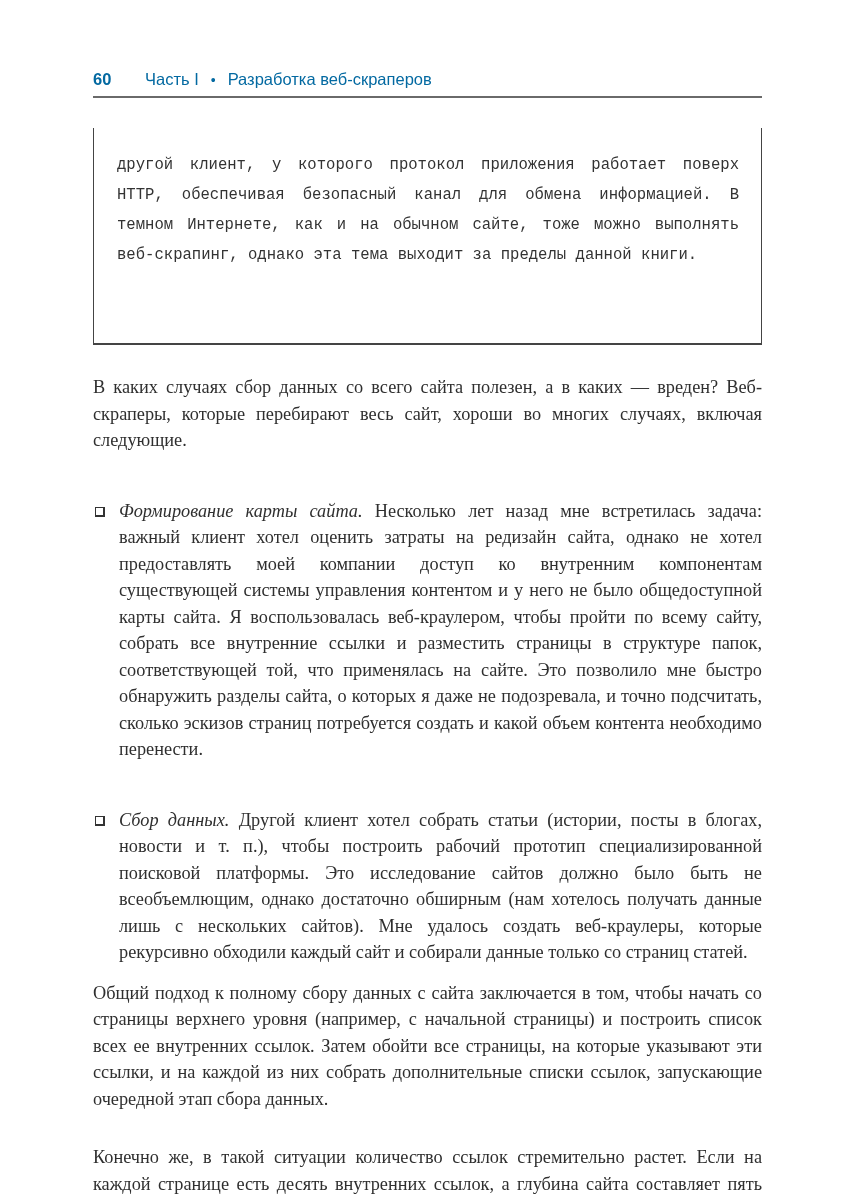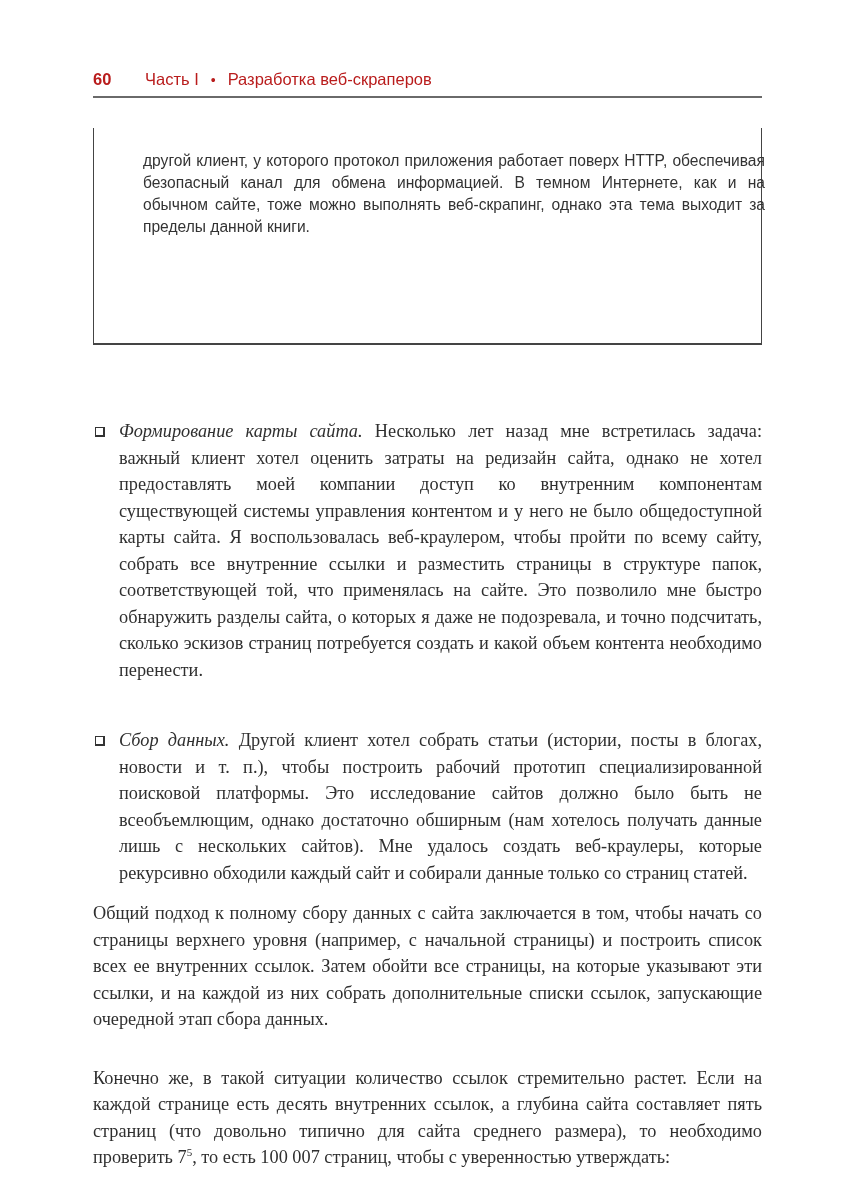--- a/index.html
+++ b/index.html
@@ -1,35 +1,35 @@
 <!DOCTYPE html>
 <html><head>
   <meta charset="utf-8">
   <style>
     html, body { margin: 0; padding: 0; background: #ffffff; }
     body { width: 850px; height: 1200px; position: relative; overflow: hidden; color: #2a2a2a; }
     .header {
       position: absolute; left: 93px; top: 70px; width: 669px; height: 28px;
-      font-family: "Liberation Sans", sans-serif; font-size: 16.5px; color: #b91c1c;
+      font-family: "Liberation Sans", sans-serif; font-size: 16.5px; color: #0369a1;
       display: flex; align-items: baseline;
     }
     .page-num { font-weight: bold; width: 52px; }
     .part { margin-right: 12px; }
     .sep { margin-right: 12px; font-size: 14px; }
     .rule {
       position: absolute; left: 93px; top: 96px; width: 669px; height: 2px; background: #6a6a6a;
     }
     .box {
       position: absolute; left: 93px; top: 128px; width: 667px; height: 215px;
       border-left: 1.5px solid #444; border-right: 1.5px solid #444; border-bottom: 2px solid #444;
     }
     .box-text {
       position: absolute; left: 117px; top: 150px; width: 622px;
-      font-family: Liberation Sans, sans-serif; font-size: 15.6px; line-height: 22px;
-      color: #333; text-align: justify; margin-left: 26px;
+      font-family: Liberation Mono, monospace; font-size: 15.6px; line-height: 30px;
+      color: #333; text-align: justify;
     }
     .box-text p { margin: 0 0 10px 0; }
     .body-text {
       position: absolute; left: 93px; width: 669px;
       font-family: "Liberation Serif", serif; font-size: 18.3px; line-height: 26.5px;
       color: #2f2f2f; text-align: justify;
     }
     .body-text p { margin: 0; }
     .bullets { list-style: none; margin: 0; padding: 0; }
     .bullets li { position: relative; padding-left: 26px; margin-bottom: 7px; margin-top: 44px; }
@@ -50,20 +50,21 @@
   <span>Разработка веб-скраперов</span>
 </div>
 <div class="rule"></div>
 
 <div class="box"></div>
 <div class="box-text">
   <p>другой клиент, у которого протокол приложения работает поверх HTTP, обеспечивая безопасный канал для обмена информацией. В темном Интернете, как и на обычном сайте, тоже можно выполнять веб-скрапинг, однако эта тема выходит за пределы данной книги.</p>
 </div>
 
 <div class="body-text" style="top:374px;">
+  <p style="margin-bottom:16px;">В каких случаях сбор данных со всего сайта полезен, а в каких — вреден? Веб-скраперы, которые перебирают весь сайт, хороши во многих случаях, включая следующие.</p>
   <ul class="bullets">
     <li>
       <span class="bullet-box"></span>
       <span class="lead">Формирование карты сайта.</span><span> Несколько лет назад мне встретилась задача: важный клиент хотел оценить затраты на редизайн сайта, однако не хотел предоставлять моей компании доступ ко внутренним компонентам существующей системы управления контентом и у него не было общедоступной карты сайта. Я воспользовалась веб-краулером, чтобы пройти по всему сайту, собрать все внутренние ссылки и разместить страницы в структуре папок, соответствующей той, что применялась на сайте. Это позволило мне быстро обнаружить разделы сайта, о которых я даже не подозревала, и точно подсчитать, сколько эскизов страниц потребуется создать и какой объем контента необходимо перенести.</span>
     </li>
     <li>
       <span class="bullet-box"></span>
       <span class="lead">Сбор данных.</span><span> Другой клиент хотел собрать статьи (истории, посты в блогах, новости и т. п.), чтобы построить рабочий прототип специализированной поисковой платформы. Это исследование сайтов должно было быть не всеобъемлющим, однако достаточно обширным (нам хотелось получать данные лишь с нескольких сайтов). Мне удалось создать веб-краулеры, которые рекурсивно обходили каждый сайт и собирали данные только со страниц статей.</span>
     </li>
   </ul>

